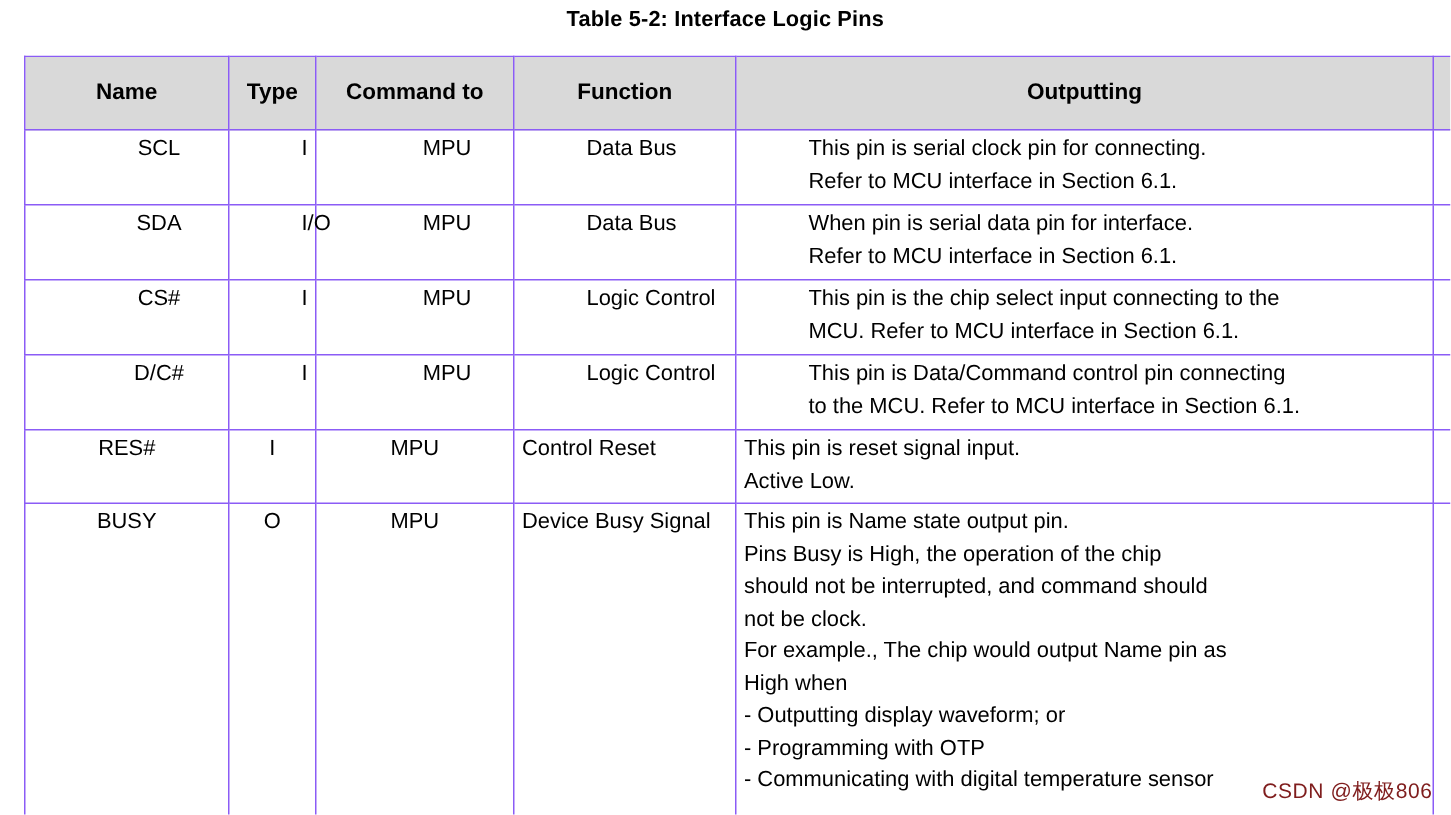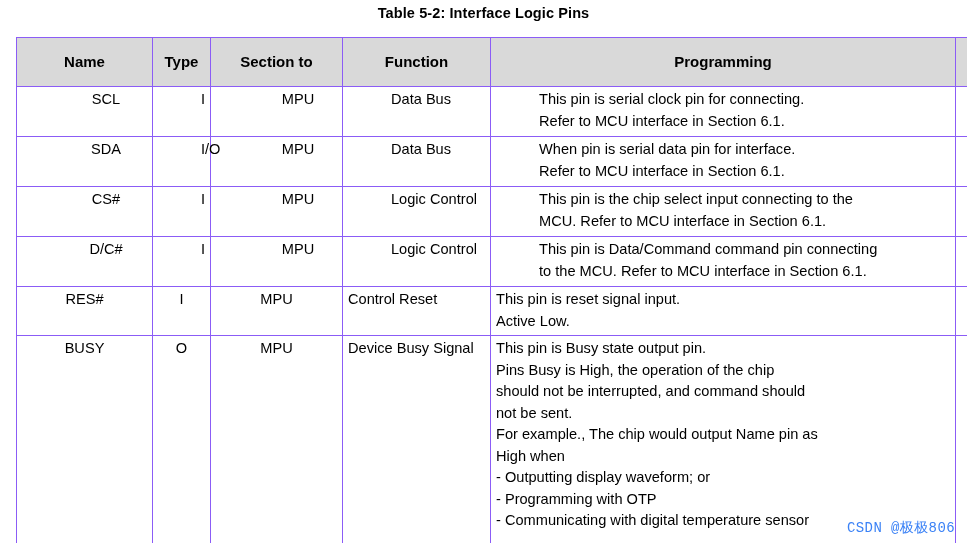--- a/index.html
+++ b/index.html
@@ -76,22 +76,22 @@
   tr.r-res td { height: 43px; }
   tr.r-busy td { height: 222px; }
 
   .desc-line { display: block; white-space: pre; }
 
   .watermark {
     position: absolute;
     right: 12px;
     bottom: 6px;
     font-size: 14px;
-    color: #3b82f6;
-    font-family: Liberation Mono, monospace;
+    color: #7f1d1d;
+    font-family: Liberation Sans, sans-serif;
     letter-spacing: 0.4px;
     pointer-events: none;
     white-space: nowrap;
   }
 </style>
 </head>
 <body>
 
 <div class="page">
 
@@ -104,23 +104,23 @@
           <col class="c-type">
           <col class="c-connect">
         <col class="c-func">
           <col class="c-desc">
           <col class="c-extra">
       </colgroup>
       <thead>
         <tr>
           <th class="center">Name</th>
           <th class="center">Type</th>
-          <th class="center">Section to</th>
+          <th class="center">Command to</th>
           <th class="center">Function</th>
-          <th class="center">Programming</th>
+          <th class="center">Outputting</th>
           <th class="center"></th>
         </tr>
       </thead>
       <tbody>
         <tr class="r-scl">
           <td class="center">SCL</td>
           <td class="center">I</td>
           <td class="center">MPU</td>
           <td class="left">Data Bus</td>
           <td class="left">
@@ -150,21 +150,21 @@
               <span class="desc-line">MCU. Refer to MCU interface in Section 6.1.</span>
             </td>
           <td></td>
         </tr>
         <tr class="r-dc">
           <td class="center">D/C#</td>
           <td class="center">I</td>
           <td class="center">MPU</td>
           <td class="left">Logic Control</td>
           <td class="left">
-              <span class="desc-line">This pin is Data/Command command pin connecting</span>
+              <span class="desc-line">This pin is Data/Command control pin connecting</span>
               <span class="desc-line">to the MCU. Refer to MCU interface in Section 6.1.</span>
             </td>
           <td></td>
         </tr>
         <tr class="r-res">
           <td class="center">RES#</td>
           <td class="center">I</td>
           <td class="center">MPU</td>
           <td class="left">Control Reset</td>
           <td class="left">
@@ -172,24 +172,24 @@
               <span class="desc-line">Active Low.</span>
             </td>
           <td></td>
         </tr>
         <tr class="r-busy">
           <td class="center">BUSY</td>
           <td class="center">O</td>
           <td class="center">MPU</td>
           <td class="left">Device Busy Signal</td>
           <td class="left">
-              <span class="desc-line">This pin is Busy state output pin.</span>
+              <span class="desc-line">This pin is Name state output pin.</span>
               <span class="desc-line">Pins Busy is High, the operation of the chip</span>
               <span class="desc-line">should not be interrupted, and command should</span>
-              <span class="desc-line">not be sent.</span>
+              <span class="desc-line">not be clock.</span>
               <span class="desc-line">For example., The chip would output Name pin as</span>
               <span class="desc-line">High when</span>
               <span class="desc-line">- Outputting display waveform; or</span>
               <span class="desc-line">- Programming with OTP</span>
               <span class="desc-line">- Communicating with digital temperature sensor</span>
             </td>
           <td></td>
         </tr>
       </tbody>
     </table>

